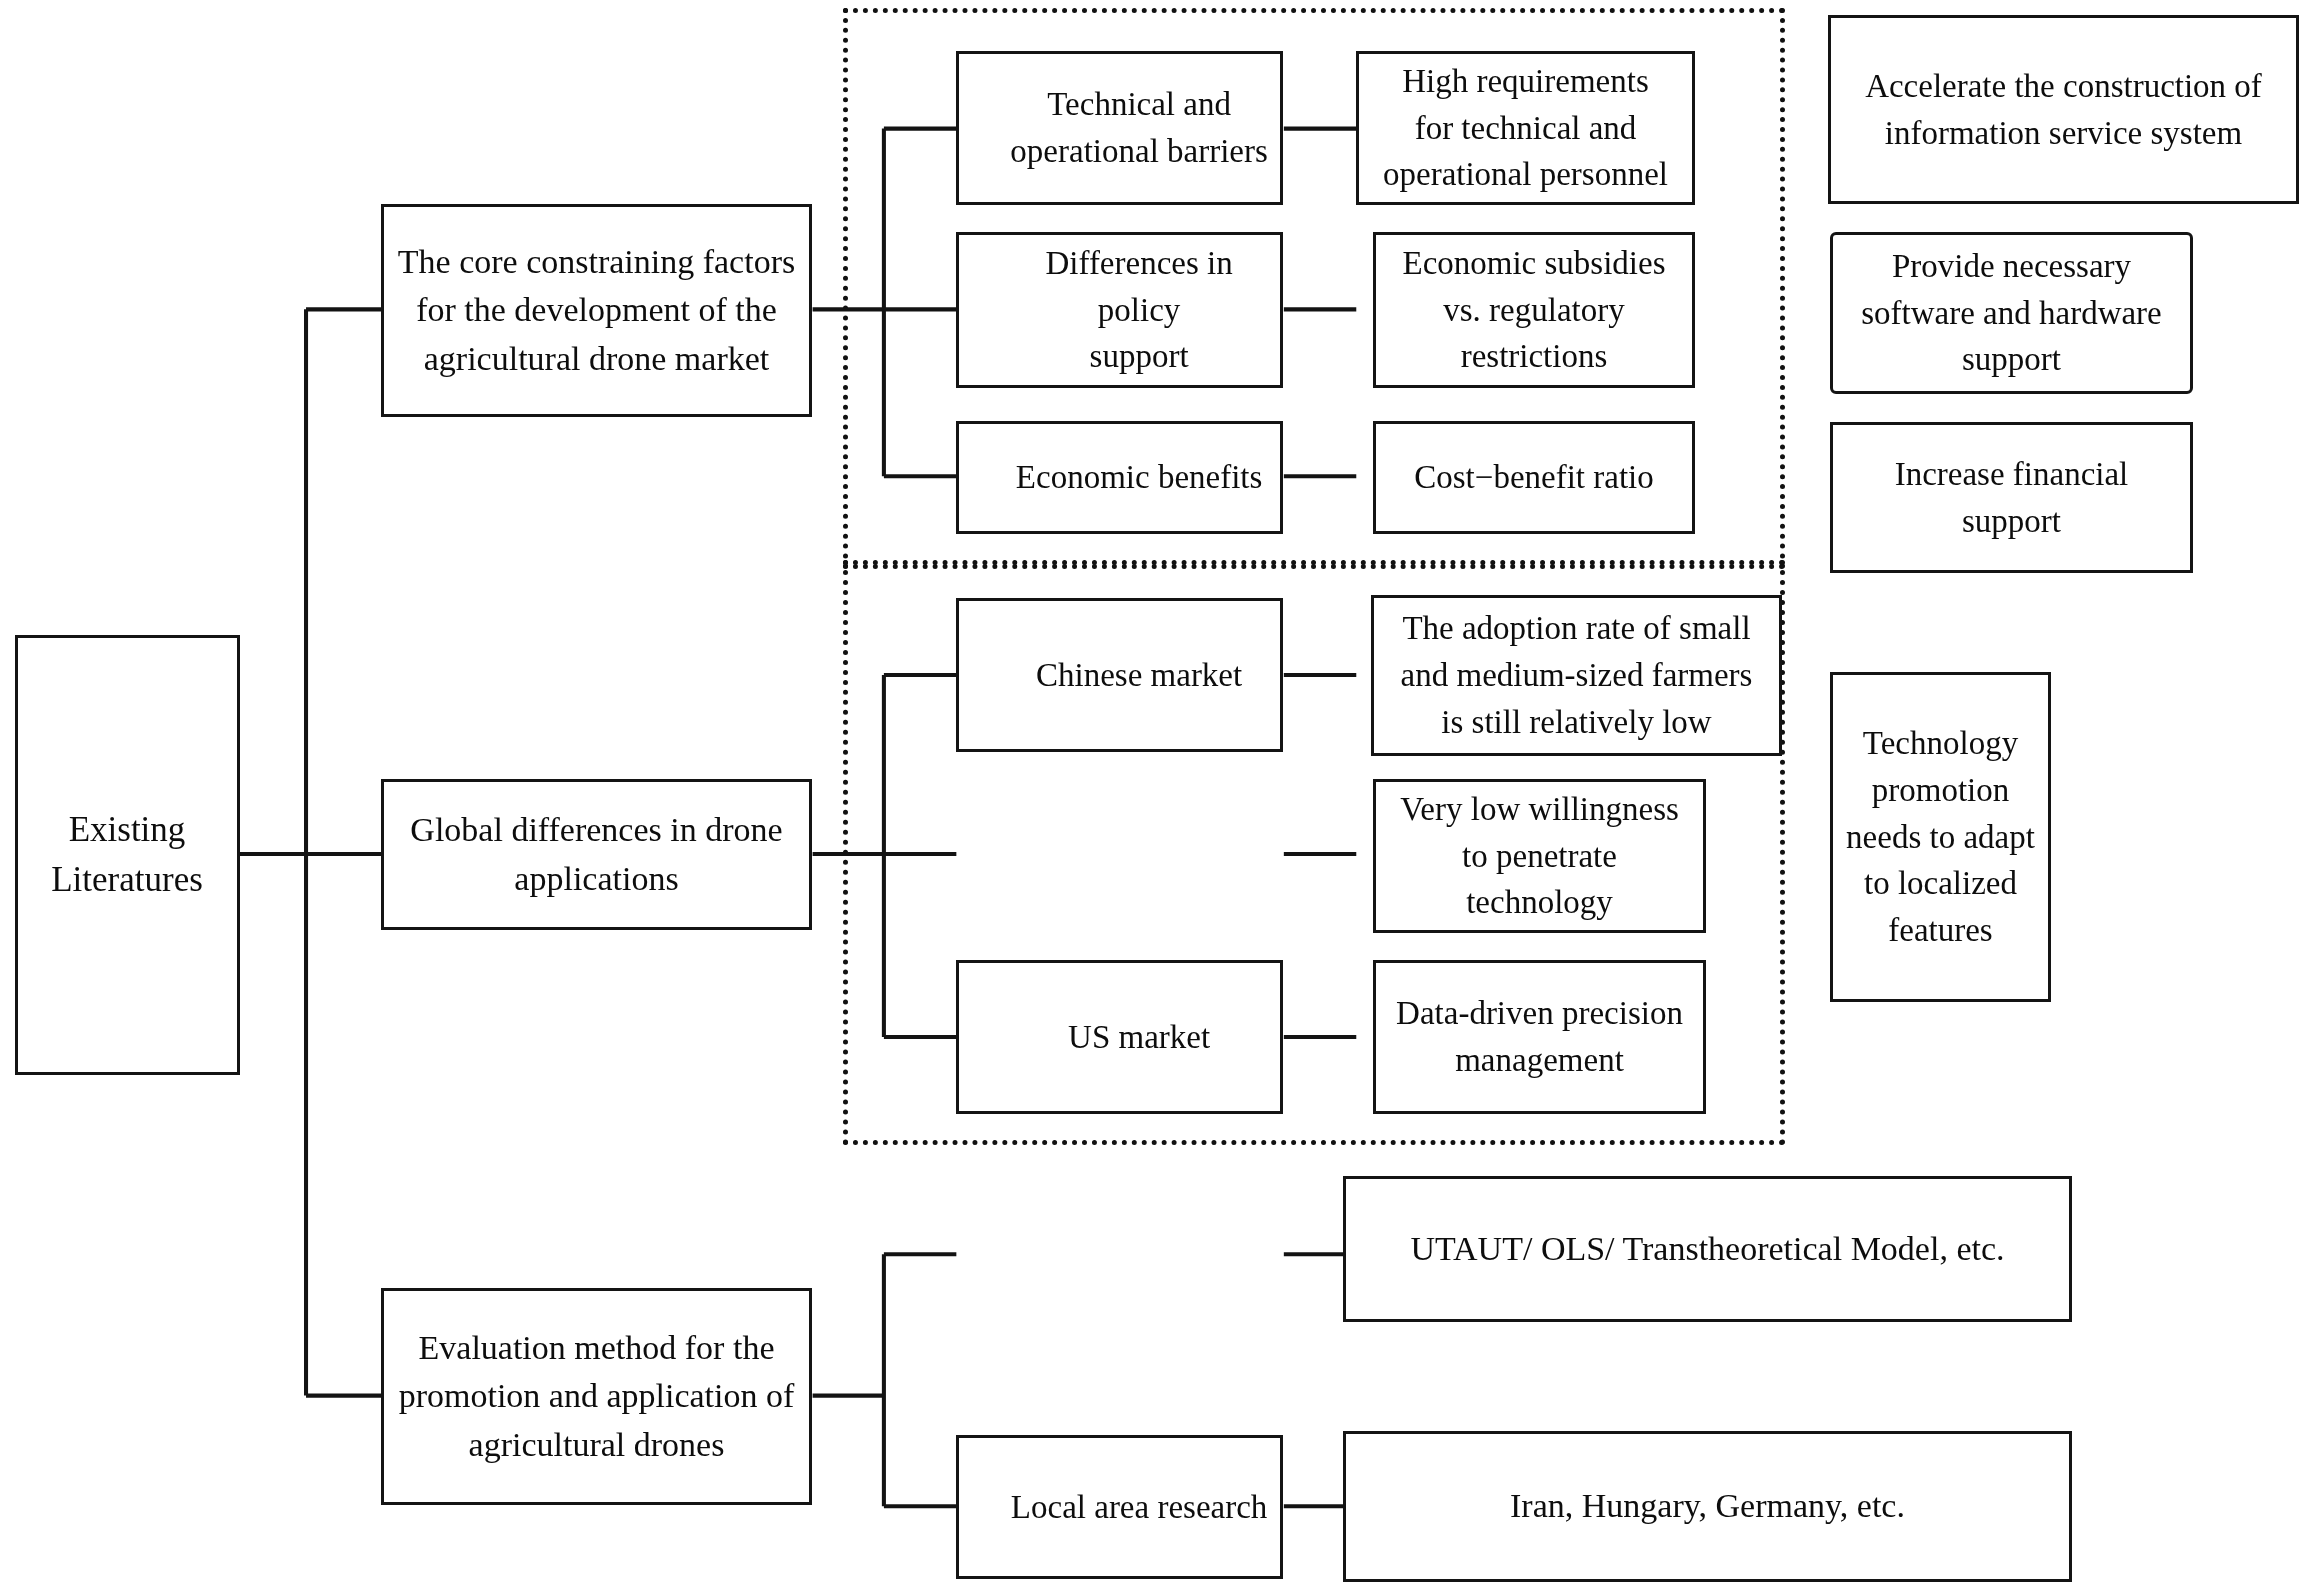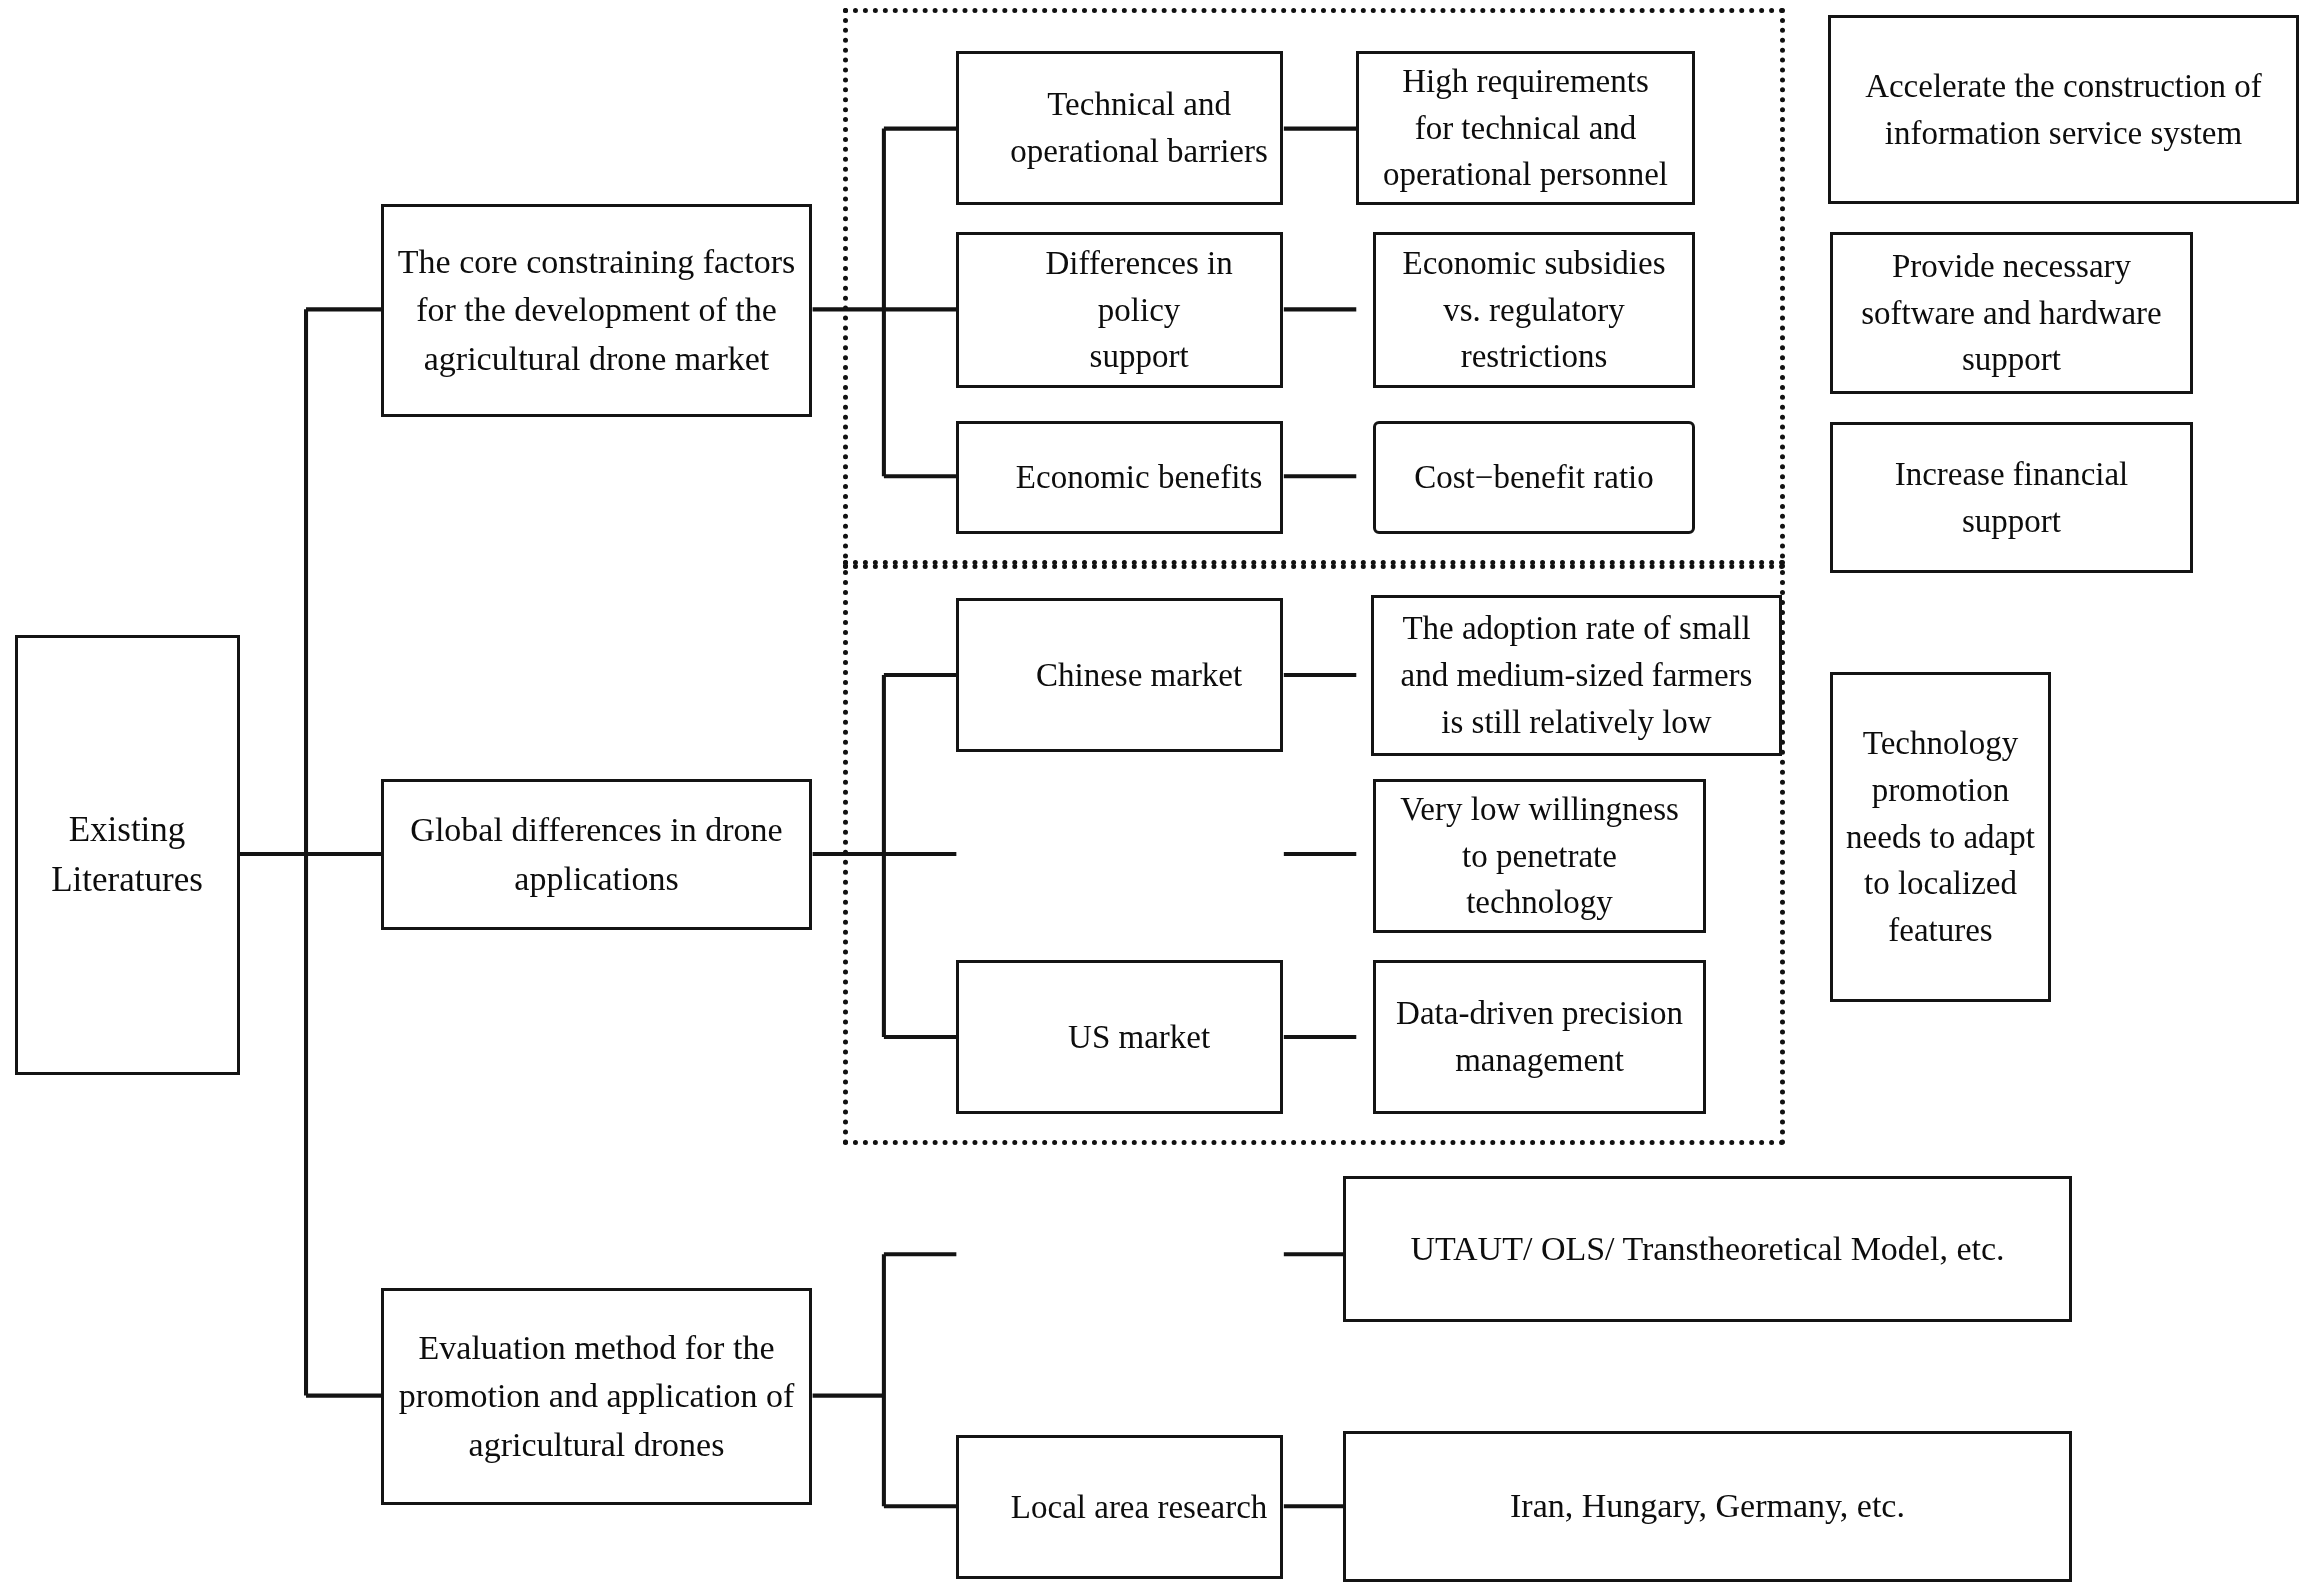--- a/index.html
+++ b/index.html
@@ -147,21 +147,21 @@
   <div class="node fs-lvl3" style="left:1356px; top:51px; width:339px; height:154px;">
     <span class="txt">High requirements
 for technical and
 operational personnel</span>
   </div>
   <div class="node fs-lvl3" style="left:1373px; top:232px; width:322px; height:156px;">
     <span class="txt">Economic subsidies
 vs. regulatory
 restrictions</span>
   </div>
-  <div class="node fs-lvl3" style="left:1373px; top:421px; width:322px; height:113px;border-radius:6px;">
+  <div class="node fs-lvl3" style="left:1373px; top:421px; width:322px; height:113px;">
     <span class="txt">Cost−benefit ratio</span>
   </div>
 
   <div class="node fs-lvl2" style="left:956px; top:598px; width:327px; height:154px;">
     <span class="txt">Chinese market</span>
   </div>
   <div class="node fs-lvl2" style="left:956px; top:960px; width:327px; height:154px;">
     <span class="txt">US market</span>
   </div>
 
@@ -188,21 +188,21 @@
     <span class="txt">UTAUT/ OLS/ Transtheoretical Model, etc.</span>
   </div>
   <div class="node fs-wide" style="left:1343px; top:1431px; width:729px; height:151px;justify-content:flex-end;">
     <span class="txt">Iran, Hungary, Germany, etc.</span>
   </div>
 
   <div class="node fs-right" style="left:1828px; top:15px; width:471px; height:189px;">
     <span class="txt">Accelerate the construction of
 information service system</span>
   </div>
-  <div class="node fs-right" style="left:1830px; top:232px; width:363px; height:162px;">
+  <div class="node fs-right" style="left:1830px; top:232px; width:363px; height:162px;border-radius:6px;">
     <span class="txt">Provide necessary
 software and hardware
 support</span>
   </div>
   <div class="node fs-right" style="left:1830px; top:422px; width:363px; height:151px;">
     <span class="txt">Increase financial
 support</span>
   </div>
 
   <div class="node fs-right" style="left:1830px; top:672px; width:221px; height:330px;">

